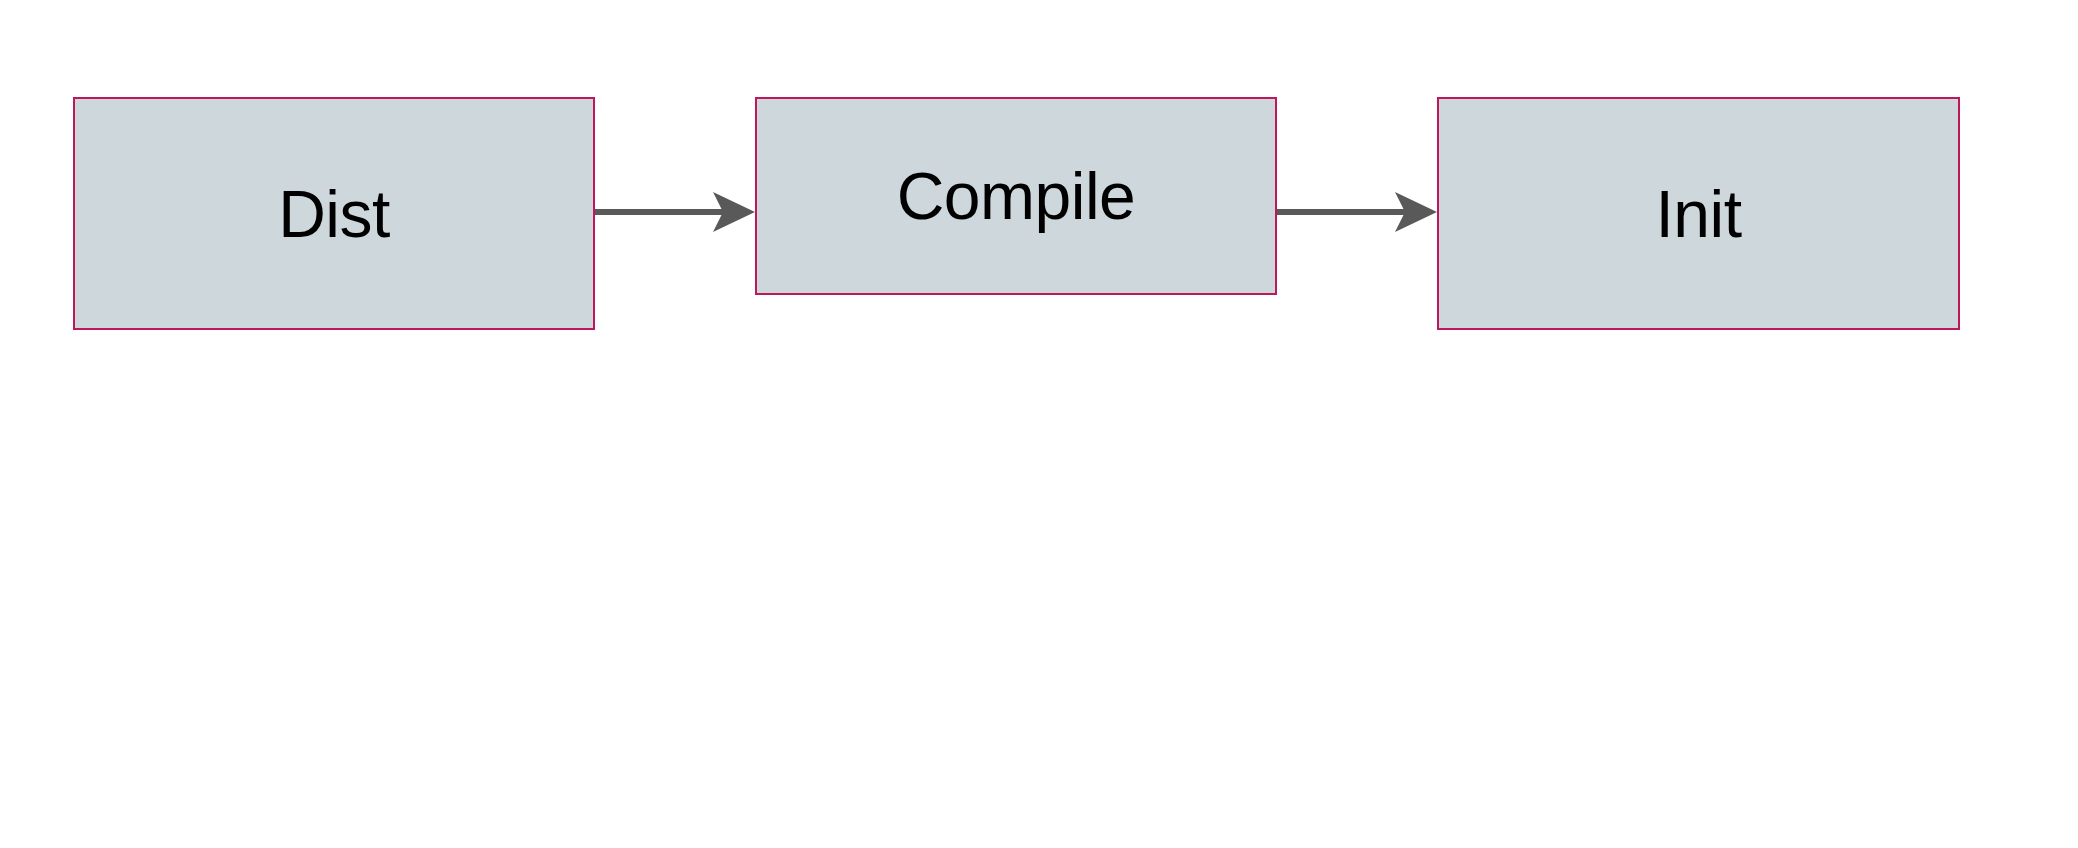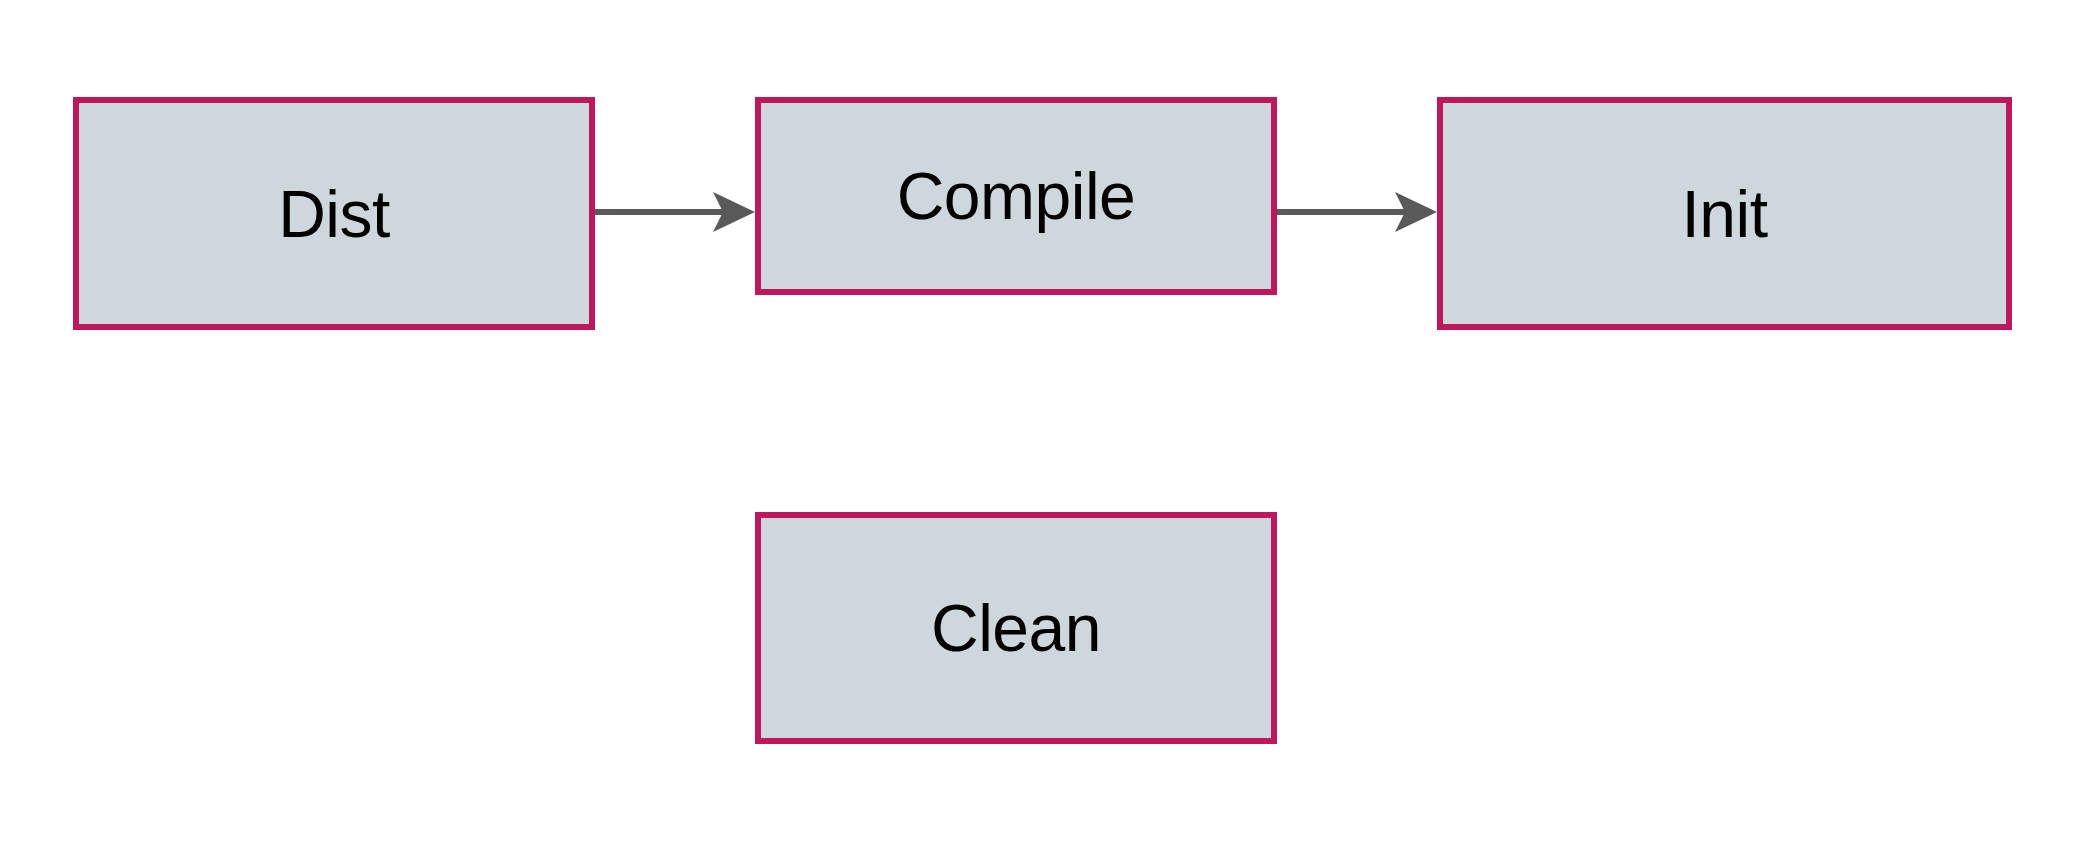--- a/index.html
+++ b/index.html
@@ -15,21 +15,21 @@
     position: relative;
     width: 2078px;
     height: 848px;
     background: #ffffff;
     overflow: hidden;
   }
   .node {
     position: absolute;
     box-sizing: border-box;
     background: #ced8dc;
-    border: 6px solid #be185d;
+    border: 2px solid #be185d;
     display: flex;
     align-items: center;
     justify-content: center;
   }
   .node-label {
     font-family: "Liberation Sans", sans-serif;
     font-size: 66px;
     font-weight: 400;
     line-height: 1;
     color: #000000;
@@ -66,21 +66,18 @@
   </div>
 
   <div class="node" style="left:73px; top:97px; width:522px; height:233px;">
     <span class="node-label">Dist</span>
   </div>
 
   <div class="node" style="left:755px; top:97px; width:522px; height:198px;">
     <span class="node-label">Compile</span>
   </div>
 
-  <div class="node" style="left:1437px; top:97px; width:575px; height:233px;">
+  <div class="node" style="left:1437px; top:97px; width:523px; height:233px;">
     <span class="node-label">Init</span>
   </div>
 
-  <div class="node" style="left:755px; top:512px; width:522px; height:232px;">
-    <span class="node-label">Clean</span>
-  </div>
 
 </div>
 
 </body></html>

